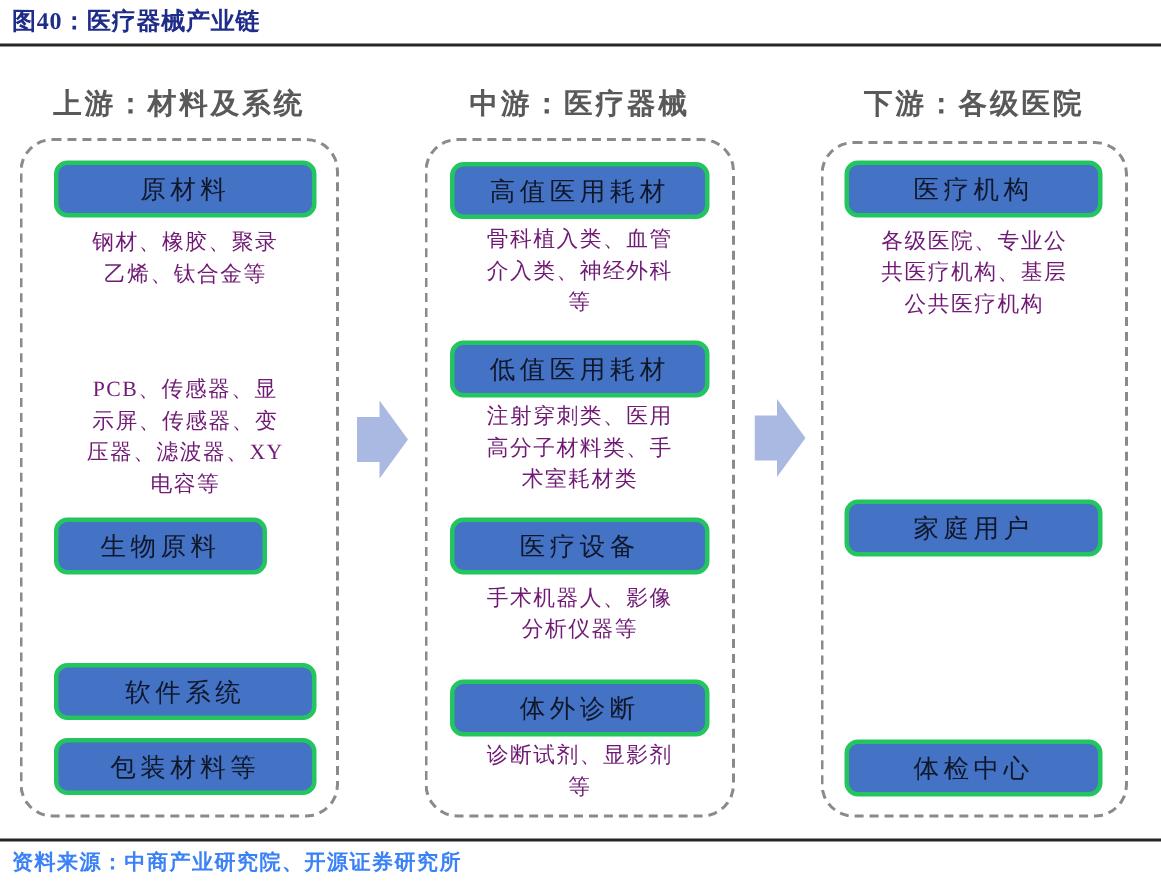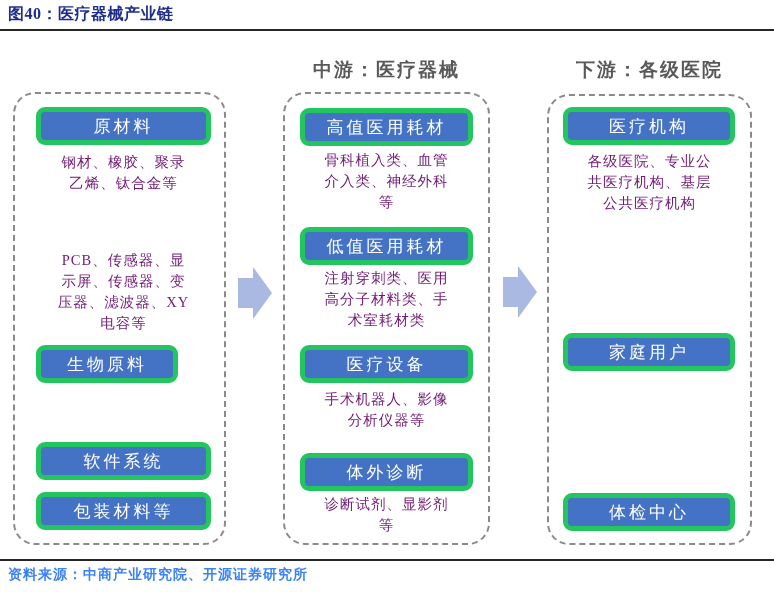--- a/index.html
+++ b/index.html
@@ -20,42 +20,43 @@
     position:absolute;top:56px;height:28px;
     font-size:19px;font-weight:bold;color:#595959;
     text-align:center;letter-spacing:2px;line-height:28px;
   }
   .panel{
     position:absolute;border:2px dashed #8a8a8a;border-radius:22px;
     background:transparent;
   }
   .bluebox{
     position:absolute;height:38px;box-sizing:border-box;
-    background:#4472c4;border:5px solid #22c55e;border-radius:9px;
-    color:#ffffff;font-size:17px;letter-spacing:3px;
+    background:#4472c4;border:3px solid #22c55e;border-radius:9px;
+    color:#0f172a;font-size:17px;letter-spacing:3px;
     display:flex;align-items:center;justify-content:center;
   }
   .desc{
     position:absolute;color:#701a75;font-size:14.5px;line-height:21px;
     letter-spacing:1px;text-align:center;white-space:pre-line;
   }
   .flow-arrow{position:absolute;width:34px;height:52px;}
   .source-line{
     position:absolute;left:8px;top:566px;
     font-size:14px;font-weight:bold;color:#3b82f6;letter-spacing:1px;
   }
 </style>
 </head>
 <body>
 
 <div class="page">
 
   <div class="fig-title">图40：医疗器械产业链</div>
   <div class="rule top"></div>
 
+  <div class="col-header" style="left:13px;width:213px;">上游：材料及系统</div>
   <div class="col-header" style="left:283px;width:207px;">中游：医疗器械</div>
   <div class="col-header" style="left:547px;width:205px;">下游：各级医院</div>
 
   <div class="panel" style="left:13px;top:92px;width:209px;height:449px;"></div>
   <div class="panel" style="left:283px;top:92px;width:203px;height:449px;"></div>
   <div class="panel" style="left:547px;top:94px;width:201px;height:447px;"></div>
 
   <div class="bluebox" style="left:36px;top:107px;width:175px;">
     <span>原材料</span>
   </div>

